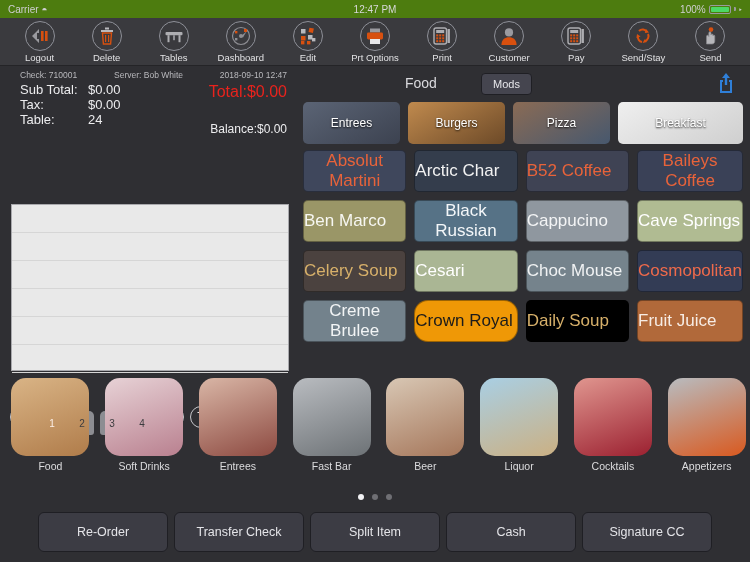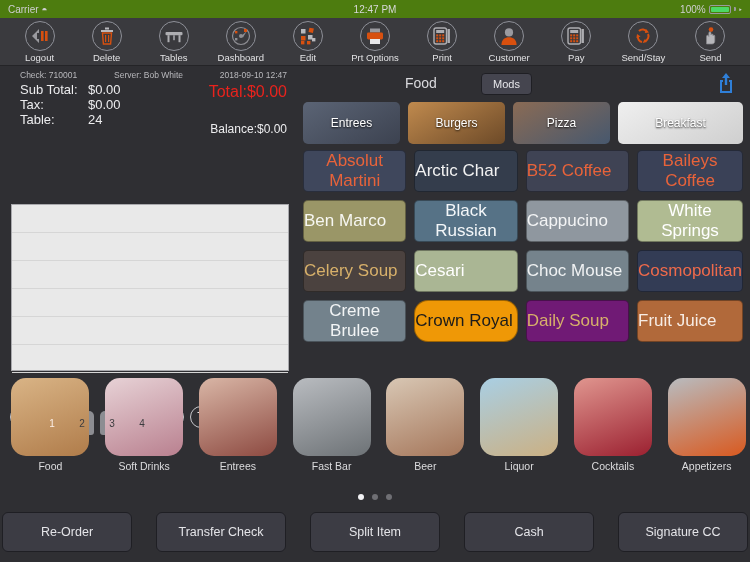--- a/index.html
+++ b/index.html
@@ -111,21 +111,21 @@
   .cell {
     height: 42px; border-radius: 5px; display: flex; align-items: center; justify-content: flex-start;
     font-size: 17px; text-align: center; cursor: pointer;
     border: 1px solid rgba(0,0,0,.35);
   }
 
   
   .dots { position: absolute; left: 0; top: 494px; width: 750px; display: flex; justify-content: center; gap: 8px; }
   .dot { width: 6px; height: 6px; border-radius: 50%; background: #6f6f74; }
   .dot.on { background: #f2f2f4; }
-  .actions { position: absolute; left: 0; top: 506px; width: 750px; height: 52px; display: flex; align-items: center; justify-content: center; gap: 24px; }
+  .actions { position: absolute; left: 0; top: 506px; width: 750px; height: 52px; display: flex; align-items: center; justify-content: center; gap: 6px; }
   .abtn {
     width: 130px; height: 40px; border-radius: 6px; background: #3c3c44;
     border: 1px solid #1f1f24; color: #e4e4e8; font-size: 12.5px;
     display: flex; align-items: center; justify-content: center; cursor: pointer;
   }
 </style>
 </head>
 <body>
 
 <div id="app">
@@ -401,41 +401,41 @@
         <div class="cell" style="background: rgb(154, 150, 103); color: rgb(247, 247, 242);">
           <span>Ben Marco</span>
         </div>
         <div class="cell" style="background: rgb(86, 114, 134); color: rgb(244, 247, 249);">
           <span>Black Russian</span>
         </div>
         <div class="cell" style="background: rgb(143, 151, 159); color: rgb(243, 244, 245);">
           <span>Cappucino</span>
         </div>
         <div class="cell" style="background: rgb(176, 187, 146); color: rgb(255, 255, 255);">
-          <span>White Springs</span>
+          <span>Cave Springs</span>
         </div>
         <div class="cell" style="background: rgb(75, 66, 63); color: rgb(215, 176, 106);">
           <span>Celery Soup</span>
         </div>
         <div class="cell" style="background: rgb(170, 182, 148); color: rgb(255, 255, 255);">
           <span>Cesari</span>
         </div>
         <div class="cell" style="background: rgb(117, 131, 140); color: rgb(240, 242, 243);">
           <span>Choc Mouse</span>
         </div>
         <div class="cell" style="background: rgb(51, 60, 85); color: rgb(239, 106, 75);">
           <span>Cosmopolitan</span>
         </div>
         <div class="cell" style="background: rgb(115, 130, 140); color: rgb(242, 244, 245);">
           <span>Creme Brulee</span>
         </div>
         <div class="cell" style="background: rgb(239, 152, 6); color: rgb(27, 27, 27); border-radius: 14px;">
           <span>Crown Royal</span>
         </div>
-        <div class="cell" style="background: #701a75; color: rgb(215, 176, 106);">
+        <div class="cell" style="background: #000000; color: rgb(215, 176, 106);">
           <span>Daily Soup</span>
         </div>
         <div class="cell" style="background: rgb(177, 105, 58); color: rgb(247, 236, 228);">
           <span>Fruit Juice</span>
         </div>
       </div>
   </div>
 
   <div class="carousel" id="carousel">
       <div class="citem">

